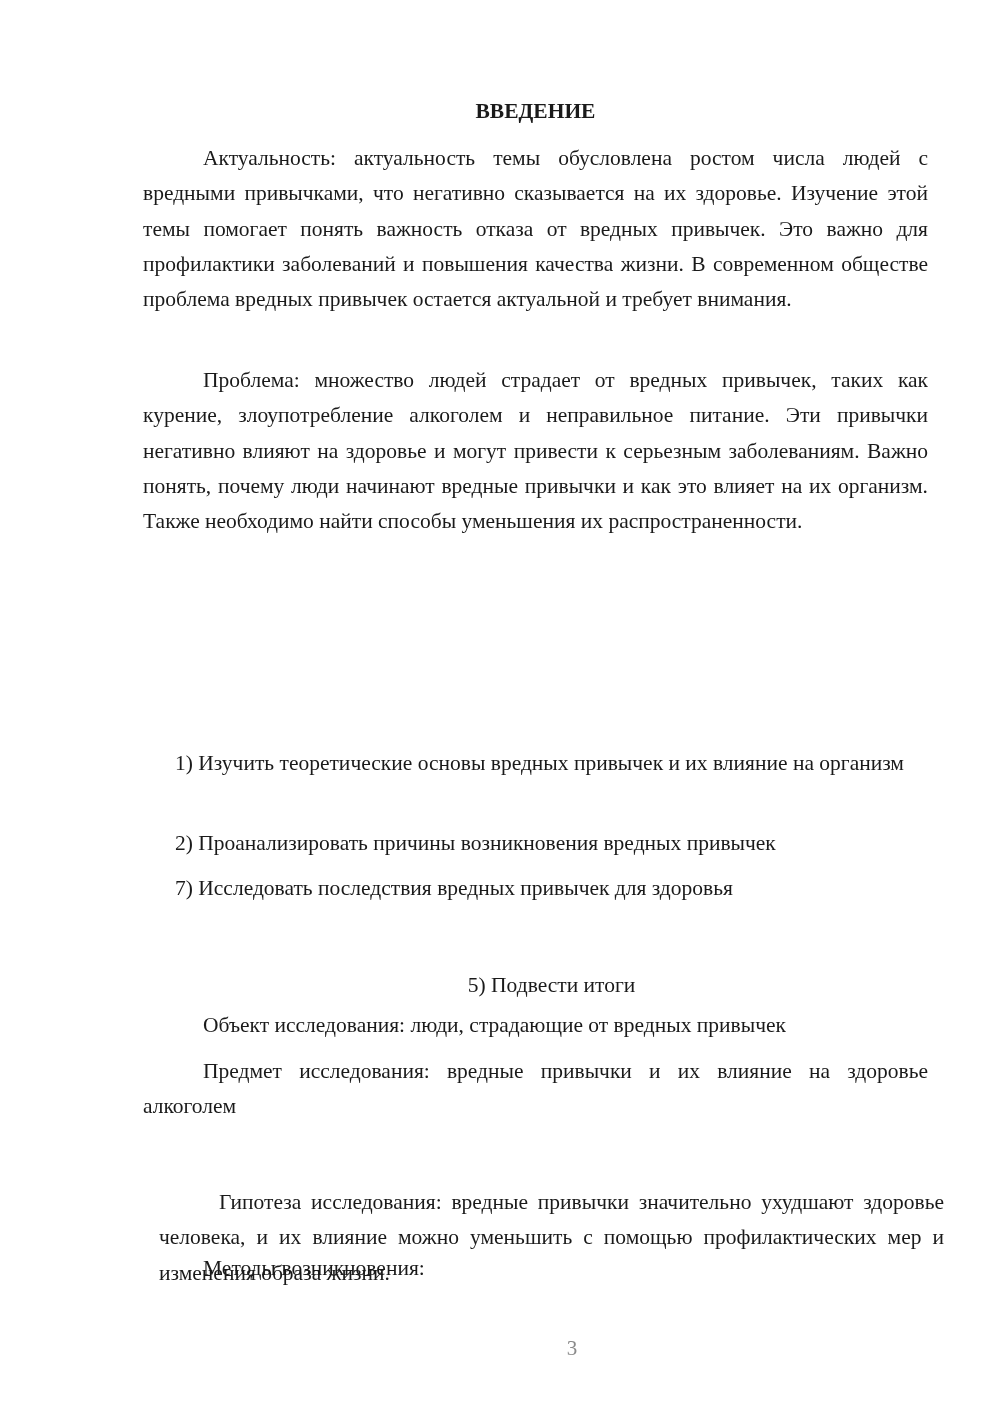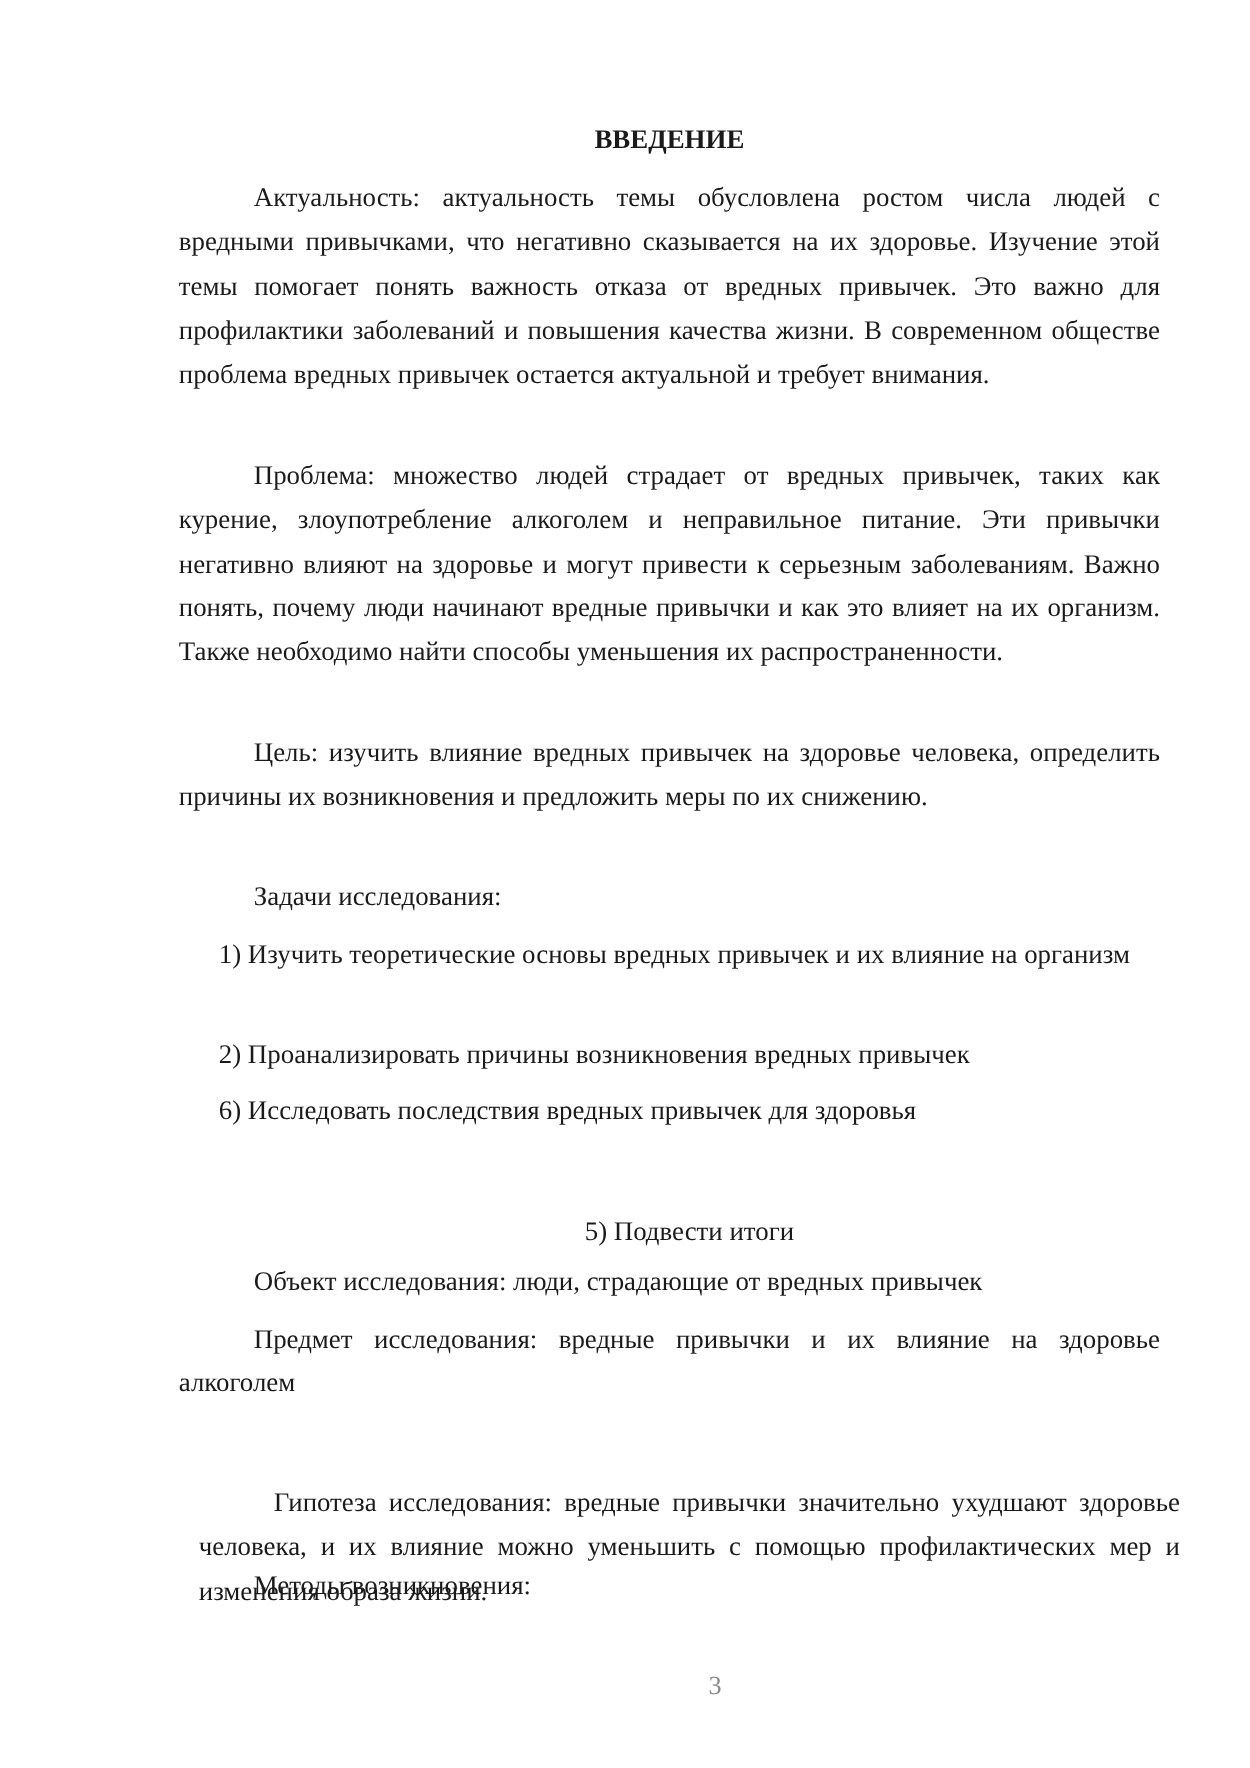--- a/index.html
+++ b/index.html
@@ -35,27 +35,25 @@
 <body>
 
 <div class="page">
 
   <div class="title">ВВЕДЕНИЕ</div>
 
   <p class="para last-left" style="top:141px; margin:0;">Актуальность: актуальность темы обусловлена ростом числа людей с вредными привычками, что негативно сказывается на их здоровье. Изучение этой темы помогает понять важность отказа от вредных привычек. Это важно для профилактики заболеваний и повышения качества жизни. В современном обществе проблема вредных привычек остается актуальной и требует внимания.</p>
 
   <p class="para last-left" style="top:363px; margin:0;">Проблема: множество людей страдает от вредных привычек, таких как курение, злоупотребление алкоголем и неправильное питание. Эти привычки негативно влияют на здоровье и могут привести к серьезным заболеваниям. Важно понять, почему люди начинают вредные привычки и как это влияет на их организм. Также необходимо найти способы уменьшения их распространенности.</p>
 
-  <p class="para last-left" style="top:585px; margin:0;">Цель: изучить влияние вредных привычек на здоровье человека, определить причины их возникновения и предложить меры по их снижению.</p>
 
-  <p class="para last-left" style="top:700px; margin:0;">Задачи исследования:</p>
 
   <p class="list-item last-left" style="top:746px; margin:0; text-align-last:left;">1) Изучить теоретические основы вредных привычек и их влияние на организм</p>
   <p class="list-item" style="top:826px; margin:0; text-align:left;">2) Проанализировать причины возникновения вредных привычек</p>
-  <p class="list-item" style="top:871px; margin:0; text-align:left;">6) Исследовать последствия вредных привычек для здоровья</p>
+  <p class="list-item" style="top:871px; margin:0; text-align:left;">7) Исследовать последствия вредных привычек для здоровья</p>
   <p class="list-item" style="top:968px; margin:0; text-align:center;">5) Подвести итоги</p>
 
   <p class="para last-left" style="top:1008px; margin:0;">Объект исследования: люди, страдающие от вредных привычек</p>
 
   <p class="para last-left" style="top:1054px; margin:0;">Предмет исследования: вредные привычки и их влияние на здоровье алкоголем</p>
 
   <p class="para last-left" style="top:1169px; margin:16px;">Гипотеза исследования: вредные привычки значительно ухудшают здоровье человека, и их влияние можно уменьшить с помощью профилактических мер и изменения образа жизни.</p>
 
   <p class="para last-left" style="top:1251px; margin:0;">Методы возникновения:</p>
 

